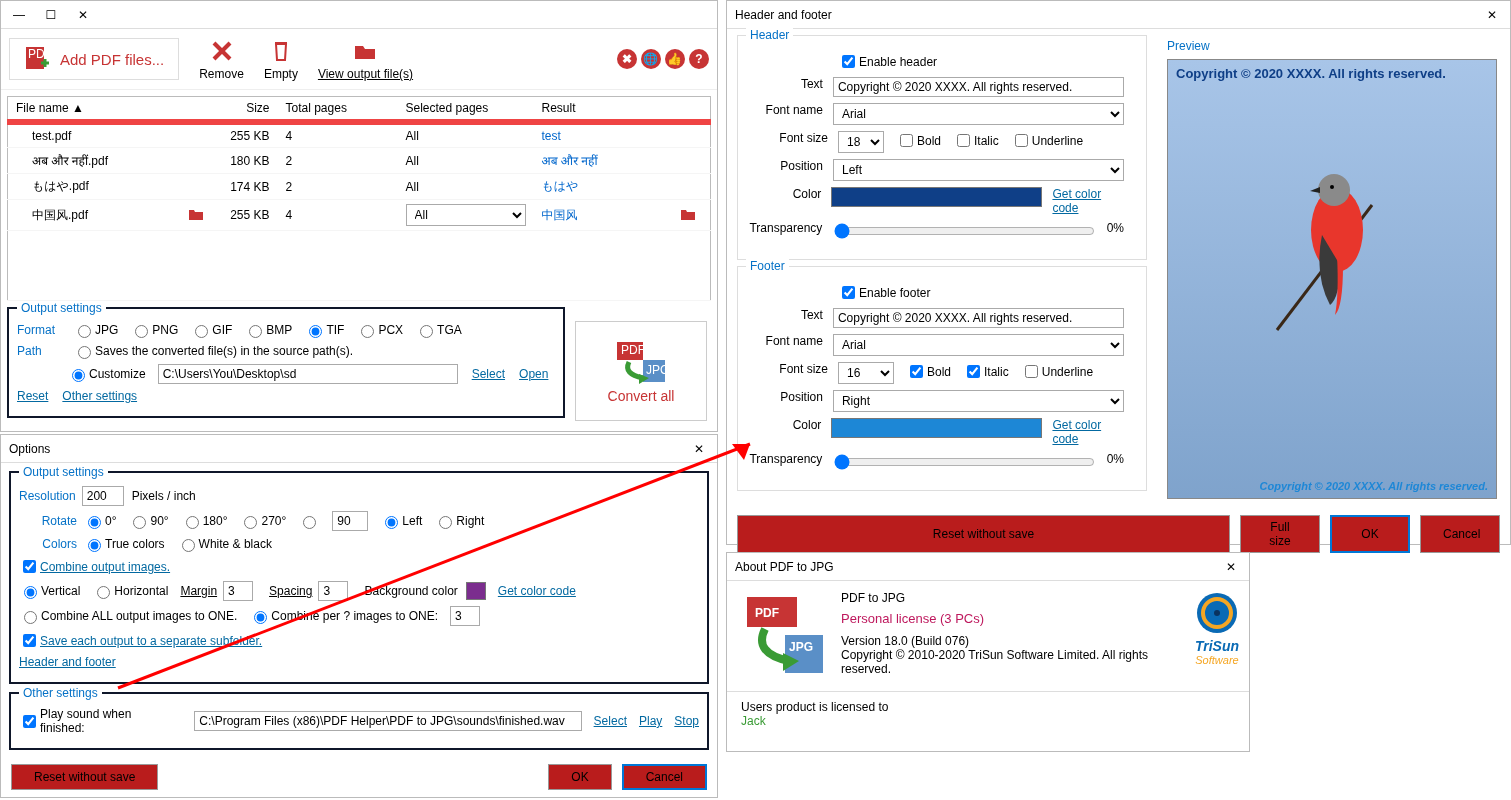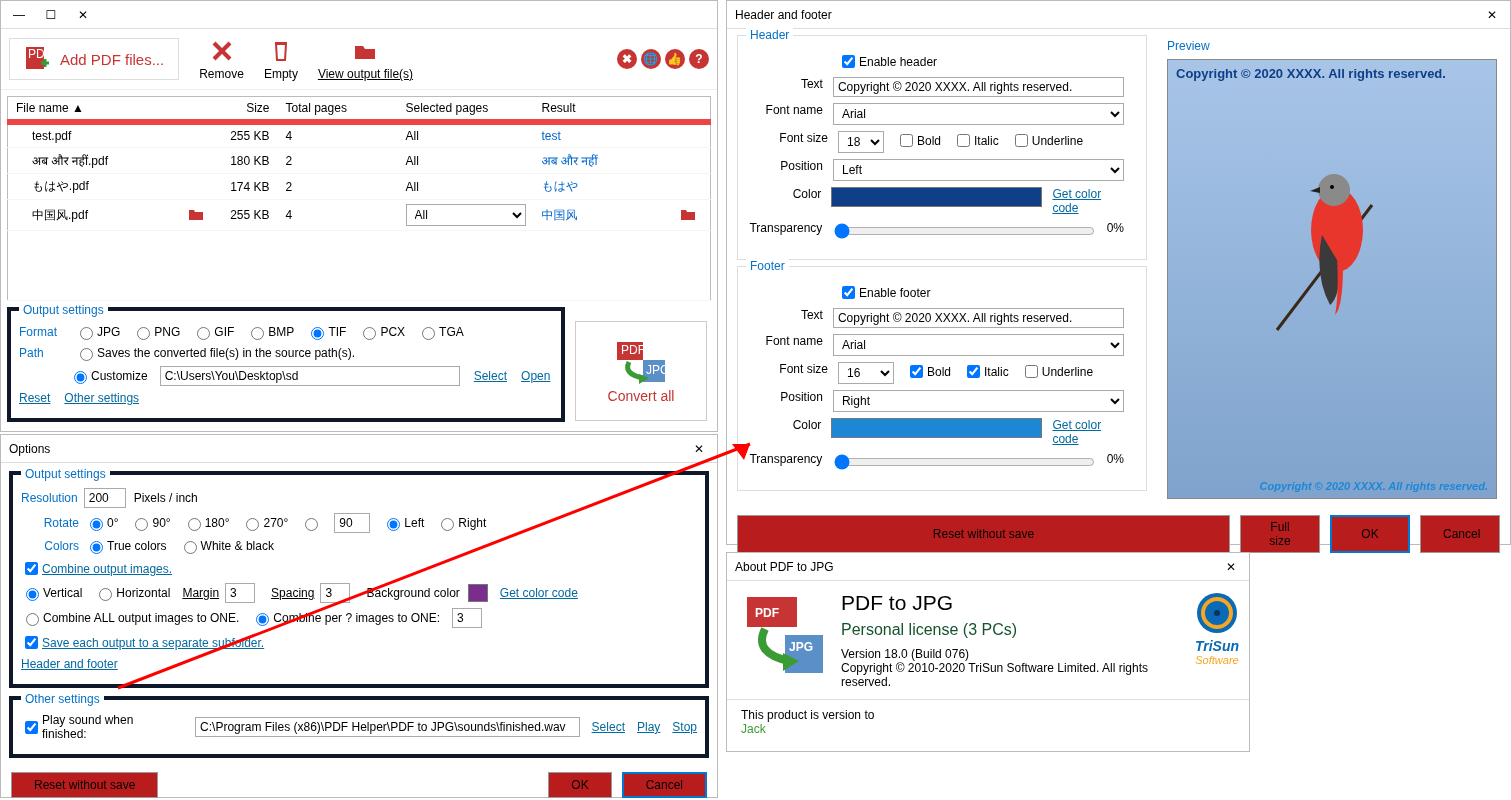--- a/index.html
+++ b/index.html
@@ -16,21 +16,21 @@
 .addpdf .icon { width:28px; height:28px; margin-right:8px; }
 .red-text { color:#c73434; font-size:15px; }
 .help-btns { margin-left:auto; display:flex; }
 .help-btns div { width:20px;height:20px;border-radius:50%;background:#c73434;margin-left:4px;display:flex;align-items:center;justify-content:center;color:#fff;font-weight:bold; }
 .table { border:1px solid #bbb; margin:6px; }
 .table th { text-align:left; background:#fff; border-bottom:6px solid #ef4444; padding:4px 8px; font-weight:normal; }
 .table td { padding:4px 8px; }
 .table tr { border-bottom:1px solid #f5f5f5; }
 .lnk { color:#0369a1; text-decoration:underline; cursor:pointer; }
 .lnk-nd { color:#0066cc; }
-.groupbox { border:4px solid #0f172a; margin:6px; padding:8px; position:relative; }
+.groupbox { border:2px solid #0f172a; margin:6px; padding:8px; position:relative; }
 .gb-title { color:#0672c7; position:absolute; top:-8px; left:8px; background:#fff; padding:0 4px; }
 .field-row { display:flex; align-items:center; margin:5px 0; }
 .field-row label { min-width:50px; margin-right:6px; }
 .blue-label { color:#0672c7; }
 .radio,.chk { display:inline-flex; align-items:center; margin-right:12px; }
 .radio input,.chk input { margin-right:4px; }
 .convert-box { position:absolute; right:10px; top:320px; width:132px; height:100px; border:1px solid #ccc; display:flex; flex-direction:column; align-items:center; justify-content:center; }
 .convert-box .red-text{font-size:14px;}
 input[type=text],select,input[type=number] { border:1px solid #aaa; padding:2px 4px; background:#fff; }
 .btn { border:1px solid #999; background:#b91c1c; padding:4px 22px; }
@@ -478,37 +478,37 @@
   <div style="display:flex;padding:10px;">
     <svg class="about-icon" viewBox="0 0 90 90">
       <rect x="10" y="6" width="50" height="30" fill="#c73434"></rect>
         <text x="18" y="26" fill="#fff" font-size="16" font-weight="bold">PDF</text>
       <rect x="48" y="44" width="38" height="38" fill="#5a8fc7"></rect>
         <text x="52" y="60" fill="#fff" font-size="12" font-weight="bold">JPG</text>
       <path d="M28 38 q-12 24 24 32" fill="none" stroke="#3a9b35" stroke-width="8"></path>
         <polygon points="46,62 62,70 46,80" fill="#3a9b35"></polygon>
     </svg>
     <div style="margin-left:14px;flex:1">
-      <div style="font-size:21px;margin-bottom:6px">PDF to JPG</div>
-      <div style="color:#14532d;font-size:16px;margin-bottom:8px">Personal license (3 PCs)</div>
+      <div style="font-size:12px;margin-bottom:6px">PDF to JPG</div>
+      <div style="color:#be185d;font-size:13px;margin-bottom:8px">Personal license (3 PCs)</div>
       <div>Version 18.0 (Build 076)</div>
       <div>Copyright © 2010-2020 TriSun Software Limited. All rights reserved.</div>
     </div>
     <div style="text-align:center">
       <svg width="44" height="44">
           <circle cx="22" cy="22" r="20" fill="#0a6ab5"></circle>
           <circle cx="22" cy="22" r="14" fill="none" stroke="#f5a623" stroke-width="4"></circle>
           <circle cx="22" cy="22" r="3" fill="#0a3360"></circle>
         </svg>
       <div style="color:#0a6ab5;font-weight:bold;font-style:italic;font-size:14px">TriSun</div>
       <div style="color:#f5a623;font-style:italic;font-size:11px">Software</div>
     </div>
   </div>
   <div style="border-top:1px solid #ddd;padding:8px 14px;">
-    <div>This product is version to</div>
+    <div>Users product is licensed to</div>
     <div style="color:#3a9b35">Jack</div>
   </div>
 </div>
 
 <svg class="arrow" style="left:100px;top:430px;width:680px;height:280px;">
   <line x1="18" y1="258" x2="650" y2="14" stroke="#ff0000" stroke-width="3"></line>
   <polygon points="650,14 632,14 644,30" fill="#ff0000"></polygon>
 </svg>
 
 </body></html>

